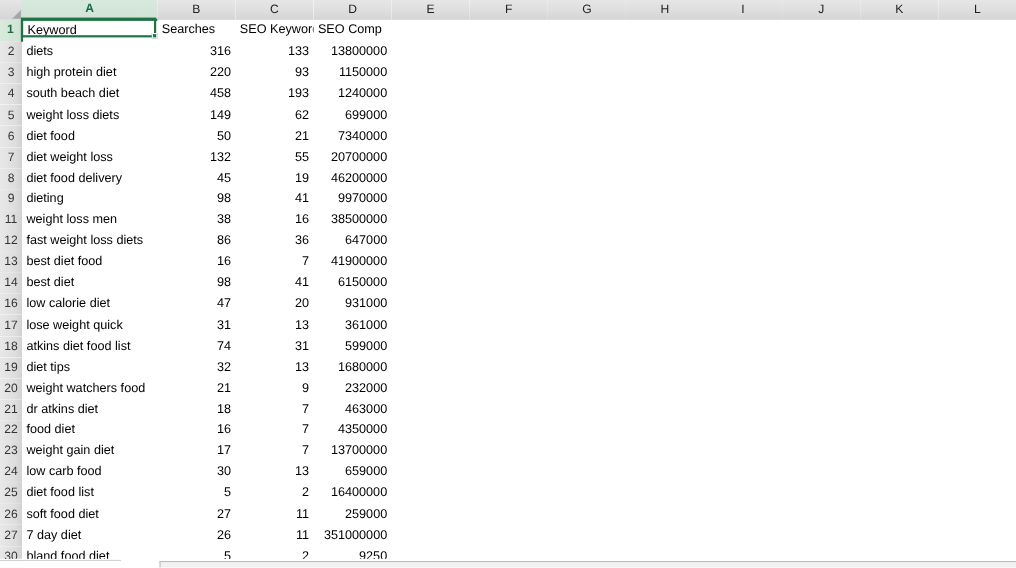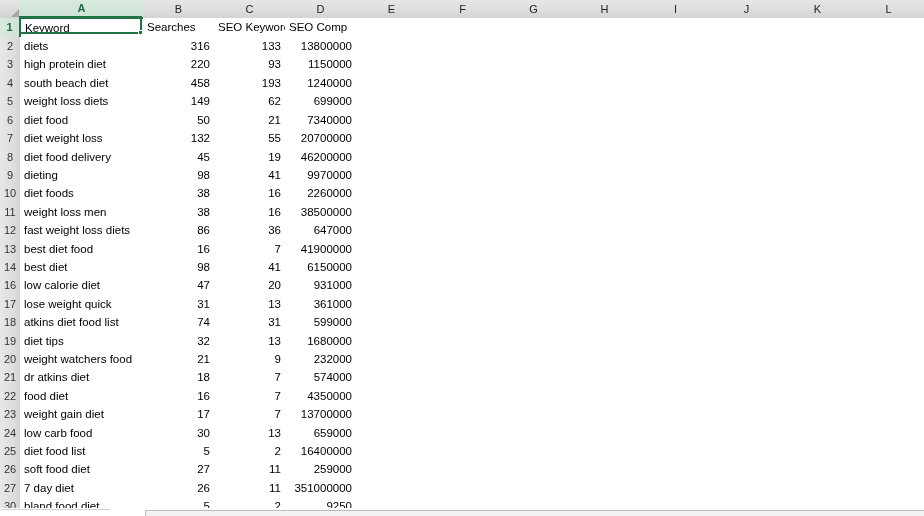--- a/index.html
+++ b/index.html
@@ -343,35 +343,20 @@
           <td class="cell txt"></td>
           <td class="cell txt"></td>
           <td class="cell txt"></td>
           <td class="cell txt"></td>
           <td class="cell txt"></td>
           <td class="cell txt"></td>
           <td class="cell txt"></td>
           <td class="cell txt"></td>
         </tr>
         <tr>
-          <td class="rowhdr">10</td>
-          <td class="cell txt">diet foods</td>
-          <td class="cell num">38</td>
-          <td class="cell num">16</td>
-          <td class="cell num">2260000</td>
-          <td class="cell txt"></td>
-          <td class="cell txt"></td>
-          <td class="cell txt"></td>
-          <td class="cell txt"></td>
-          <td class="cell txt"></td>
-          <td class="cell txt"></td>
-          <td class="cell txt"></td>
-          <td class="cell txt"></td>
-        </tr>
-        <tr>
           <td class="rowhdr">11</td>
           <td class="cell txt">weight loss men</td>
           <td class="cell num">38</td>
           <td class="cell num">16</td>
           <td class="cell num">38500000</td>
           <td class="cell txt"></td>
           <td class="cell txt"></td>
           <td class="cell txt"></td>
           <td class="cell txt"></td>
           <td class="cell txt"></td>
@@ -497,21 +482,21 @@
           <td class="cell txt"></td>
           <td class="cell txt"></td>
           <td class="cell txt"></td>
           <td class="cell txt"></td>
         </tr>
         <tr>
           <td class="rowhdr">21</td>
           <td class="cell txt">dr atkins diet</td>
           <td class="cell num">18</td>
           <td class="cell num">7</td>
-          <td class="cell num">574000</td>
+          <td class="cell num">463000</td>
           <td class="cell txt"></td>
           <td class="cell txt"></td>
           <td class="cell txt"></td>
           <td class="cell txt"></td>
           <td class="cell txt"></td>
           <td class="cell txt"></td>
           <td class="cell txt"></td>
           <td class="cell txt"></td>
         </tr>
         <tr>

